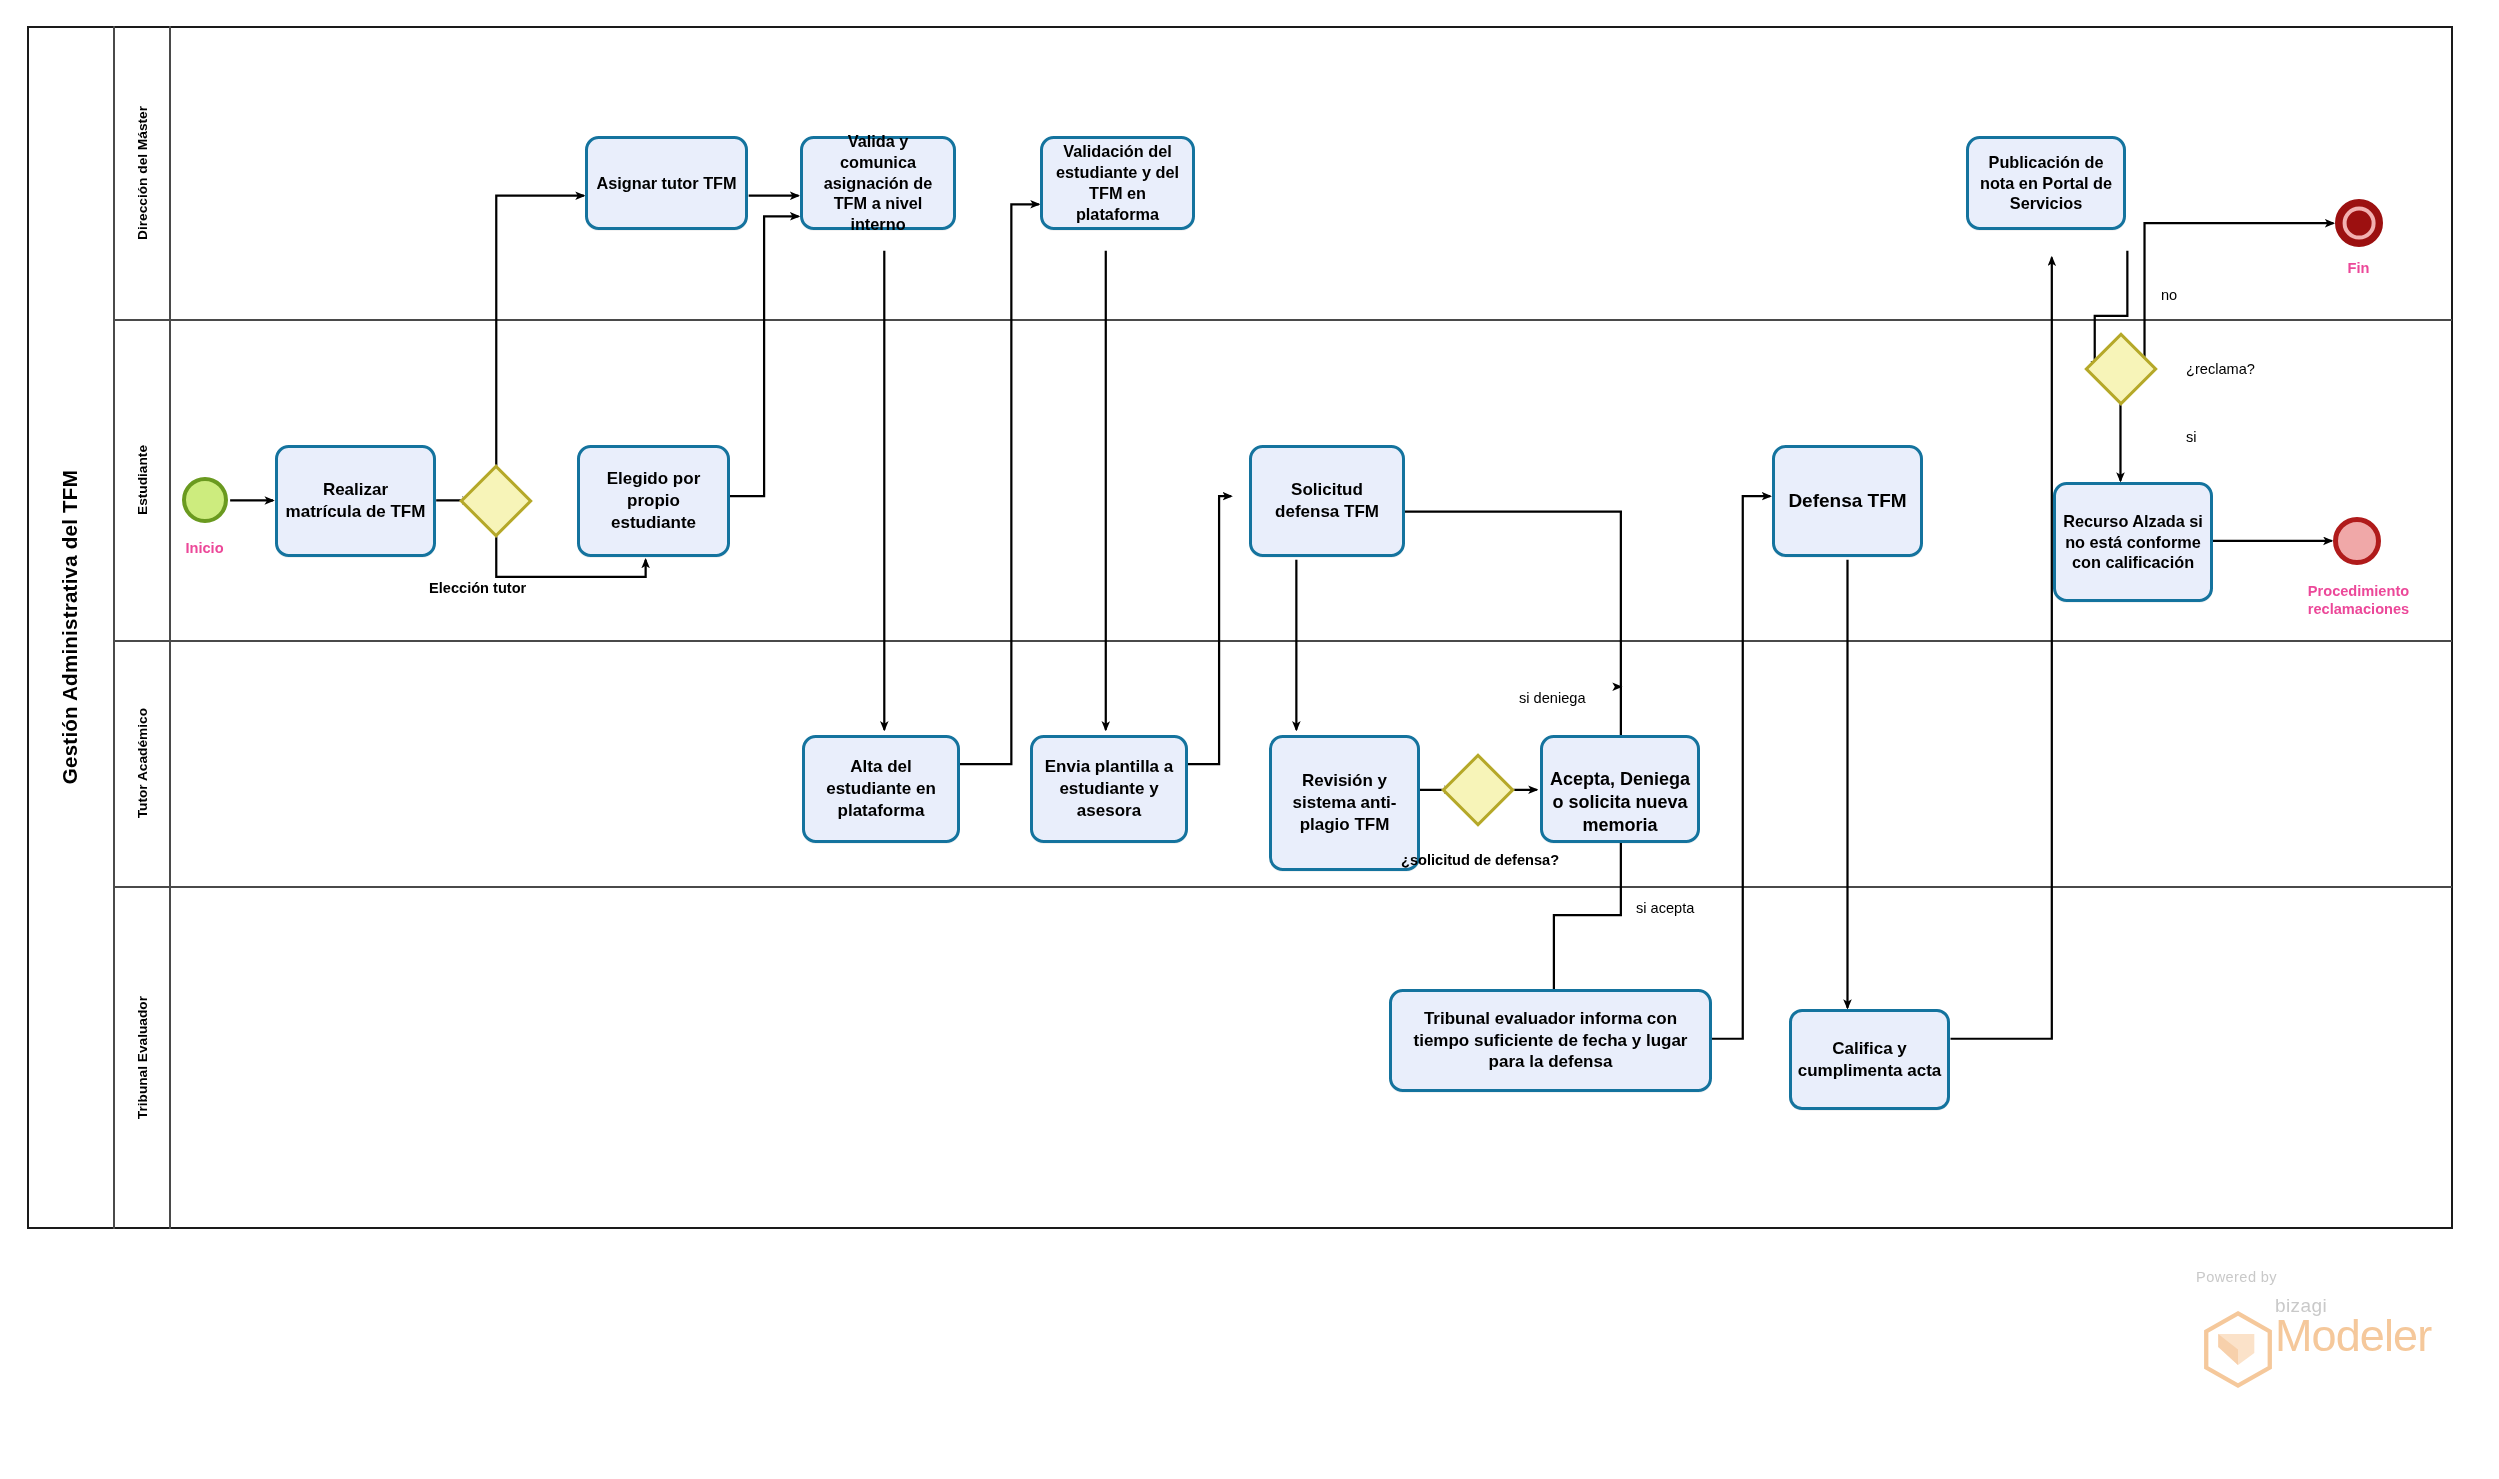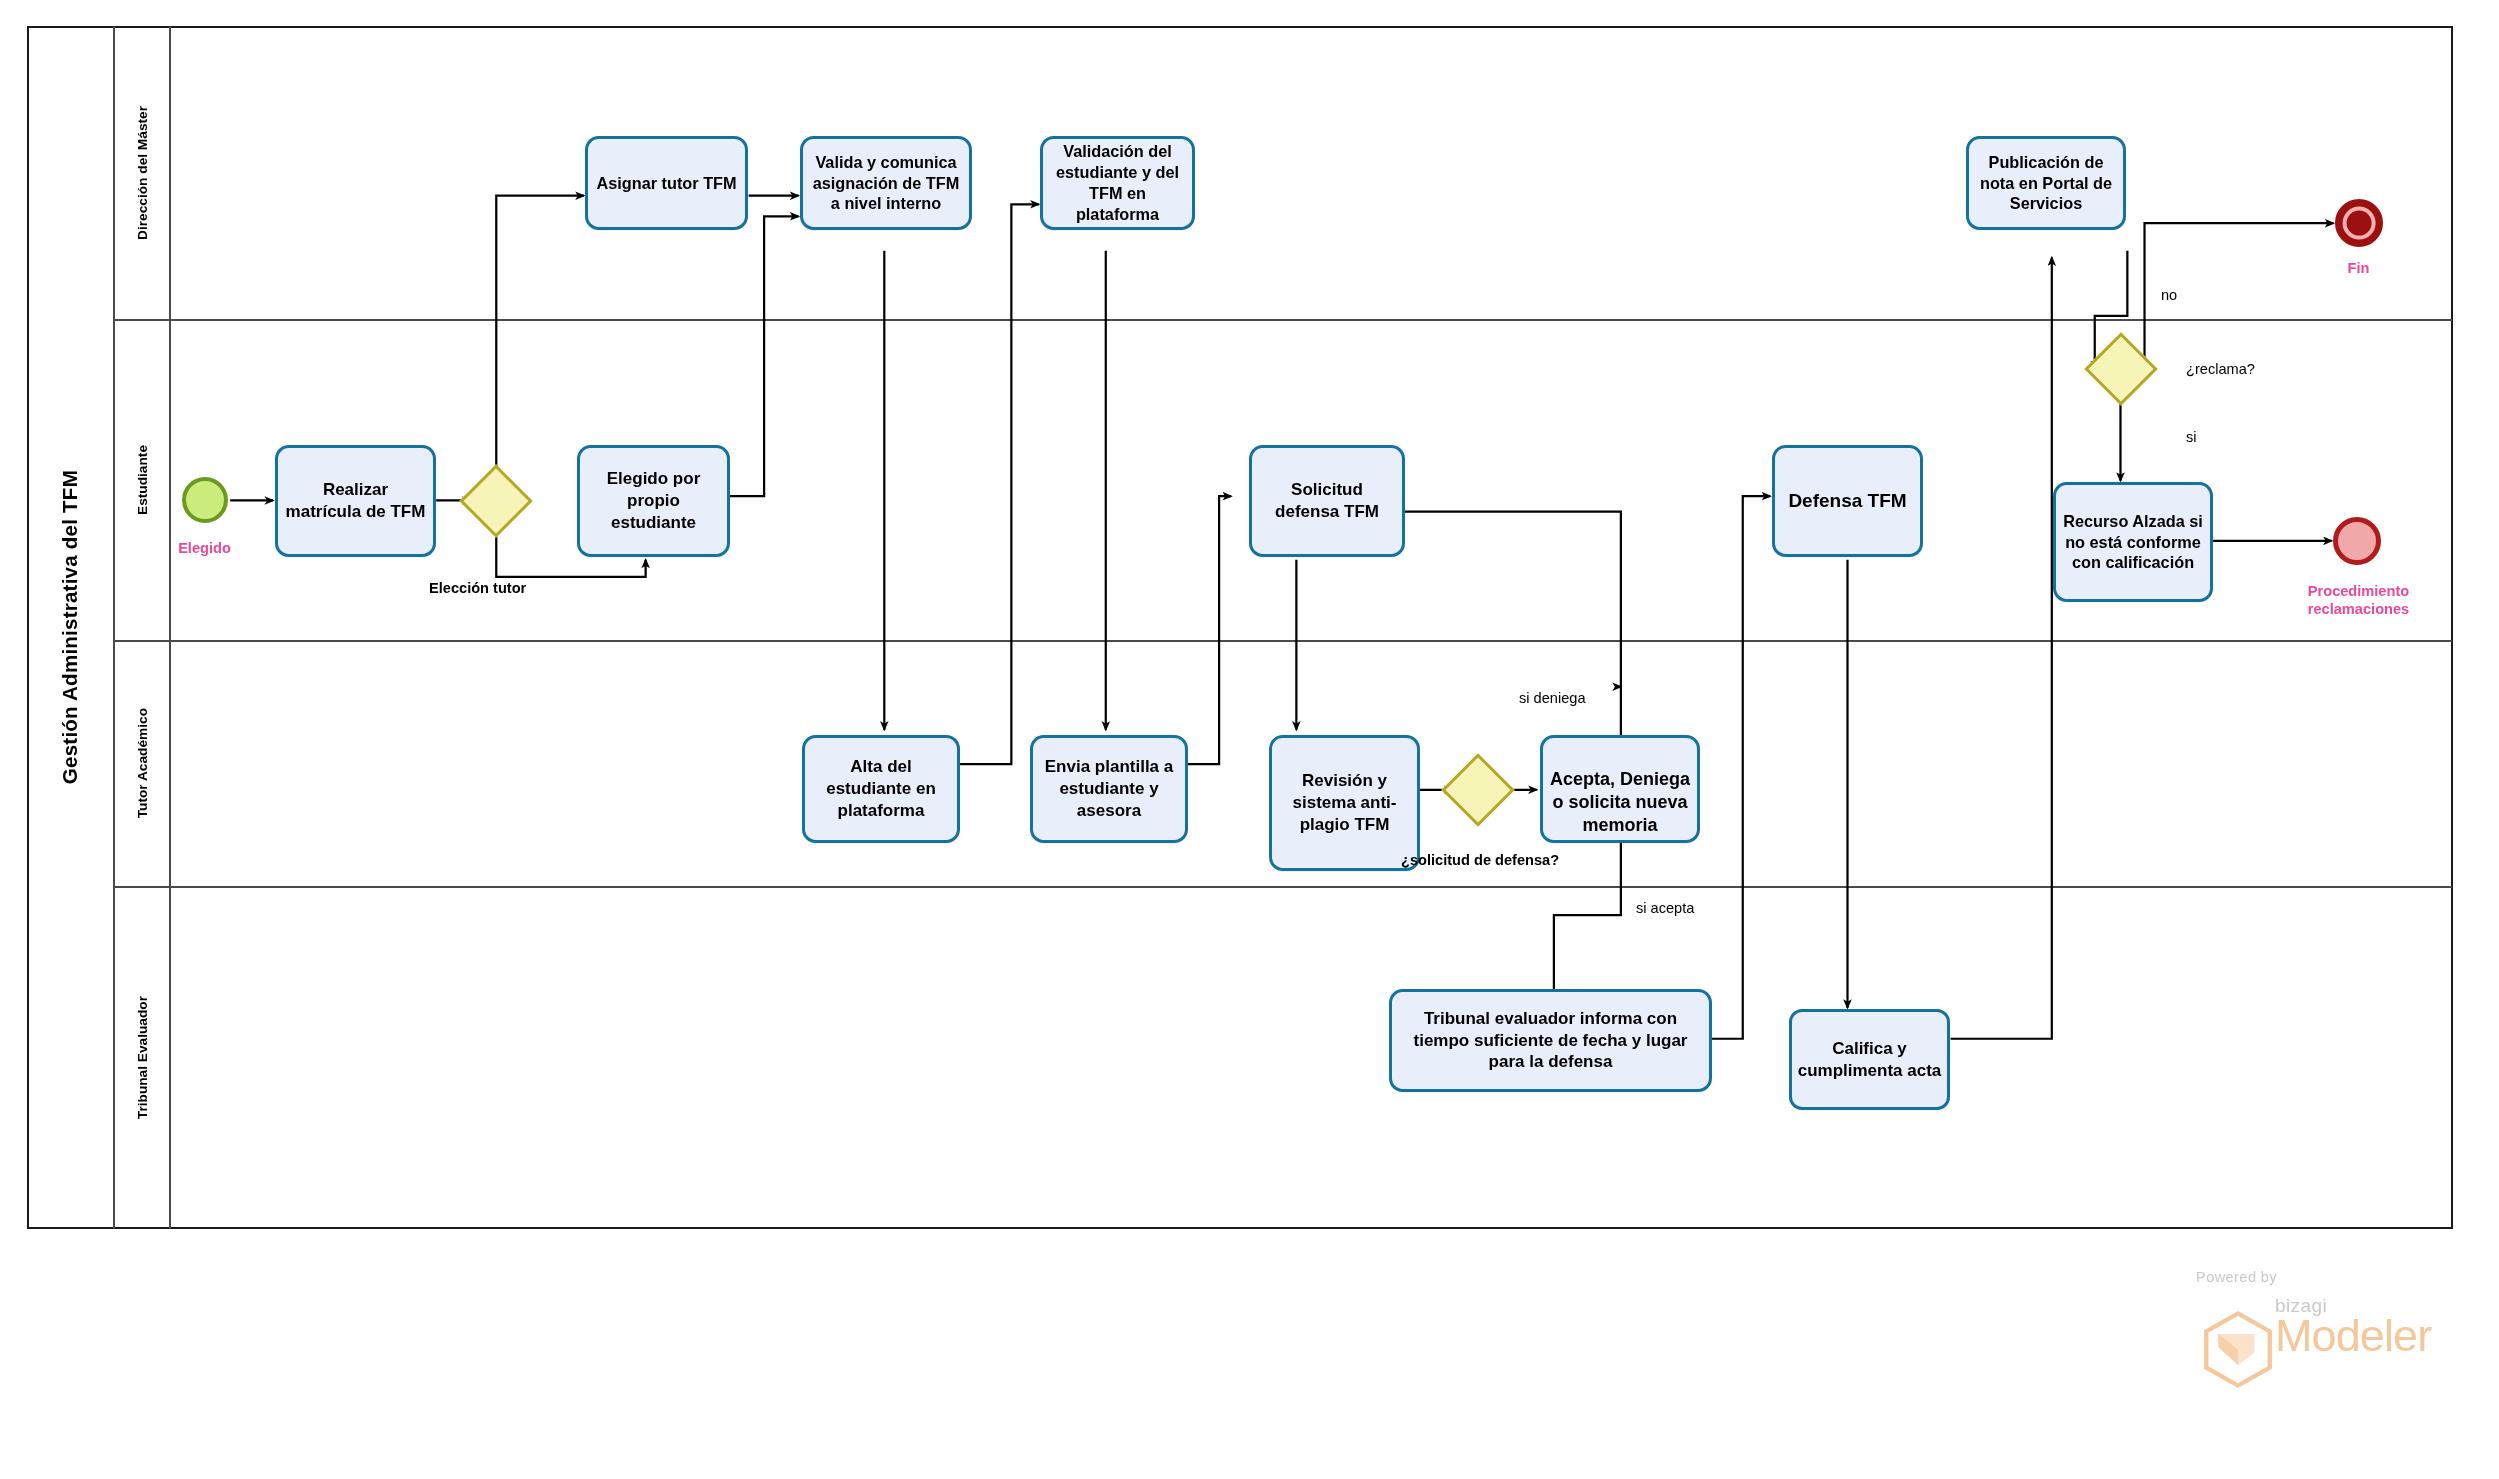--- a/index.html
+++ b/index.html
@@ -140,39 +140,39 @@
       <path d="M2470,460 L2470,560"></path>
 
       <path d="M2550,630 L2716,630"></path>
     </g>
   </svg>
 
   <div class="task" style="left:585px;top:136px;width:163px;height:94px;font-size:16.3px;">
     <span class="t">Asignar tutor TFM</span>
   </div>
 
-  <div class="task" style="left:800px;top:136px;width:172px;height:94px;font-size:16.3px;">
+  <div class="task" style="left:800px;top:136px;width:156px;height:94px;font-size:16.3px;">
     <span class="t">Valida y comunica asignación de TFM a nivel interno</span>
   </div>
 
   <div class="task" style="left:1040px;top:136px;width:155px;height:94px;font-size:16.3px;">
     <span class="t">Validación del estudiante y del TFM en plataforma</span>
   </div>
 
   <div class="task" style="left:1966px;top:136px;width:160px;height:94px;font-size:16.3px;">
     <span class="t">Publicación de nota en Portal de Servicios</span>
   </div>
 
   <div class="ev ev-end" style="left:2335px;top:199px;width:48px;height:48px;">
     <div class="inner"></div>
   </div>
   <div class="ev-cap" style="left:2290px;top:259px;width:137px;">Fin</div>
 
   <div class="ev ev-start" style="left:182px;top:477px;width:46px;height:46px;"></div>
-  <div class="ev-cap" style="left:136px;top:539px;width:137px;">Elegido</div>
+  <div class="ev-cap" style="left:136px;top:539px;width:137px;">Inicio</div>
 
   <div class="task" style="left:275px;top:445px;width:161px;height:112px;font-size:17px;">
     <span class="t">Realizar matrícula de TFM</span>
   </div>
 
   <div class="gw" style="left:470px;top:475px;"></div>
   <div class="lbl lbl-b" style="left:429px;top:580px;">Elección tutor</div>
 
   <div class="task" style="left:577px;top:445px;width:153px;height:112px;font-size:17px;">
     <span class="t">Elegido por propio estudiante</span>

